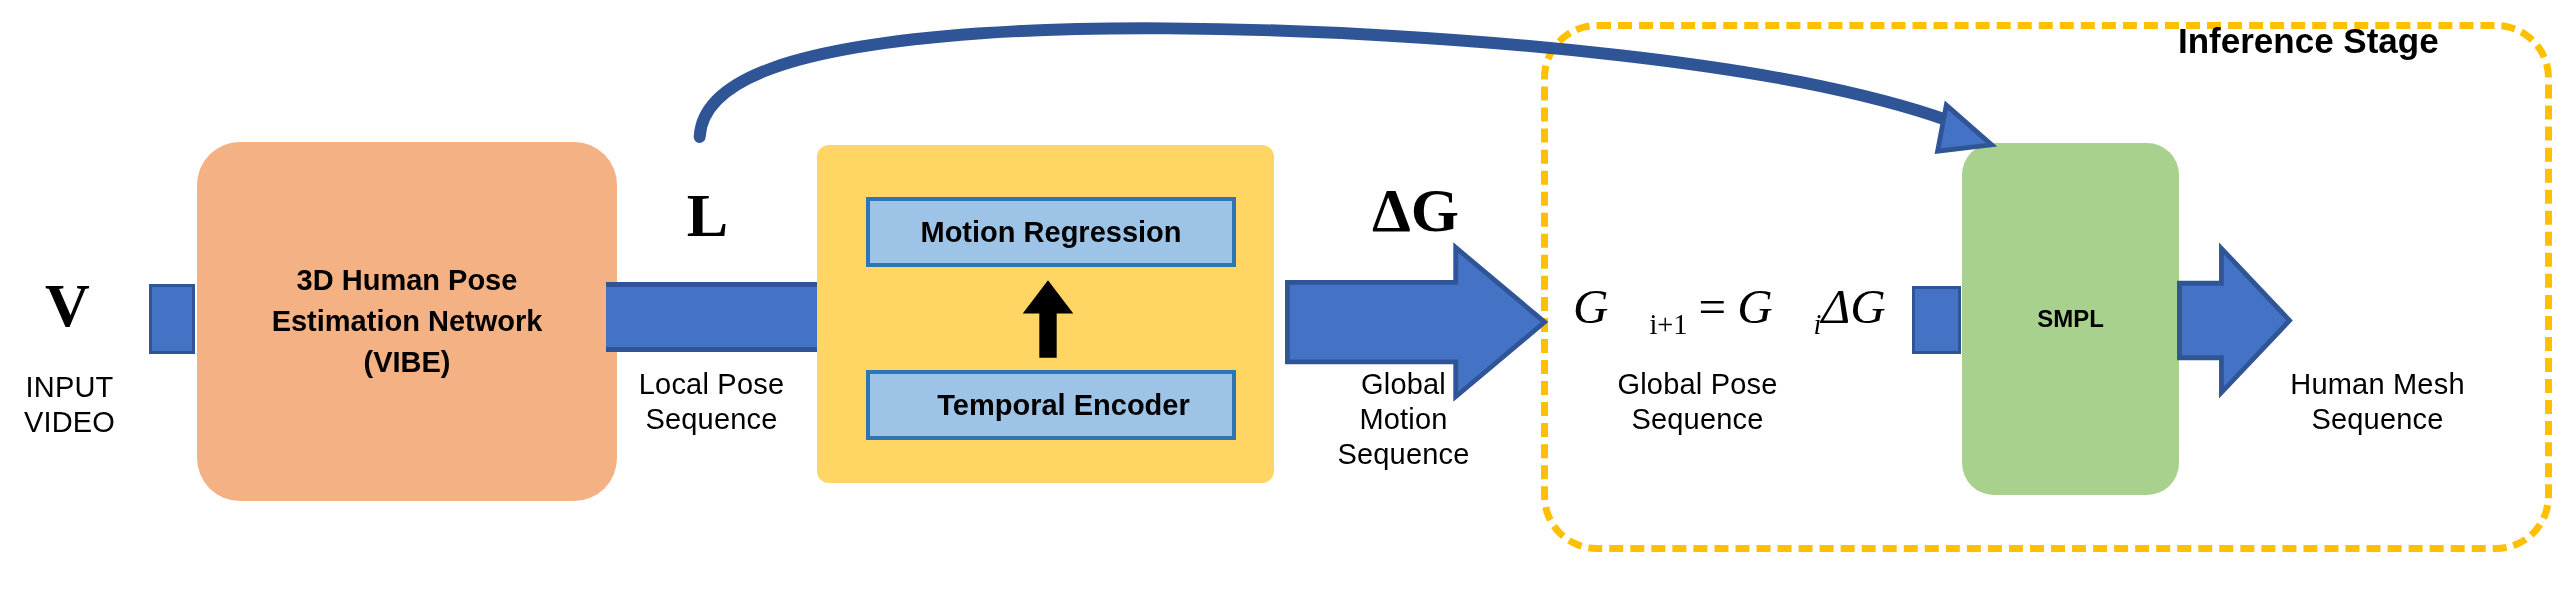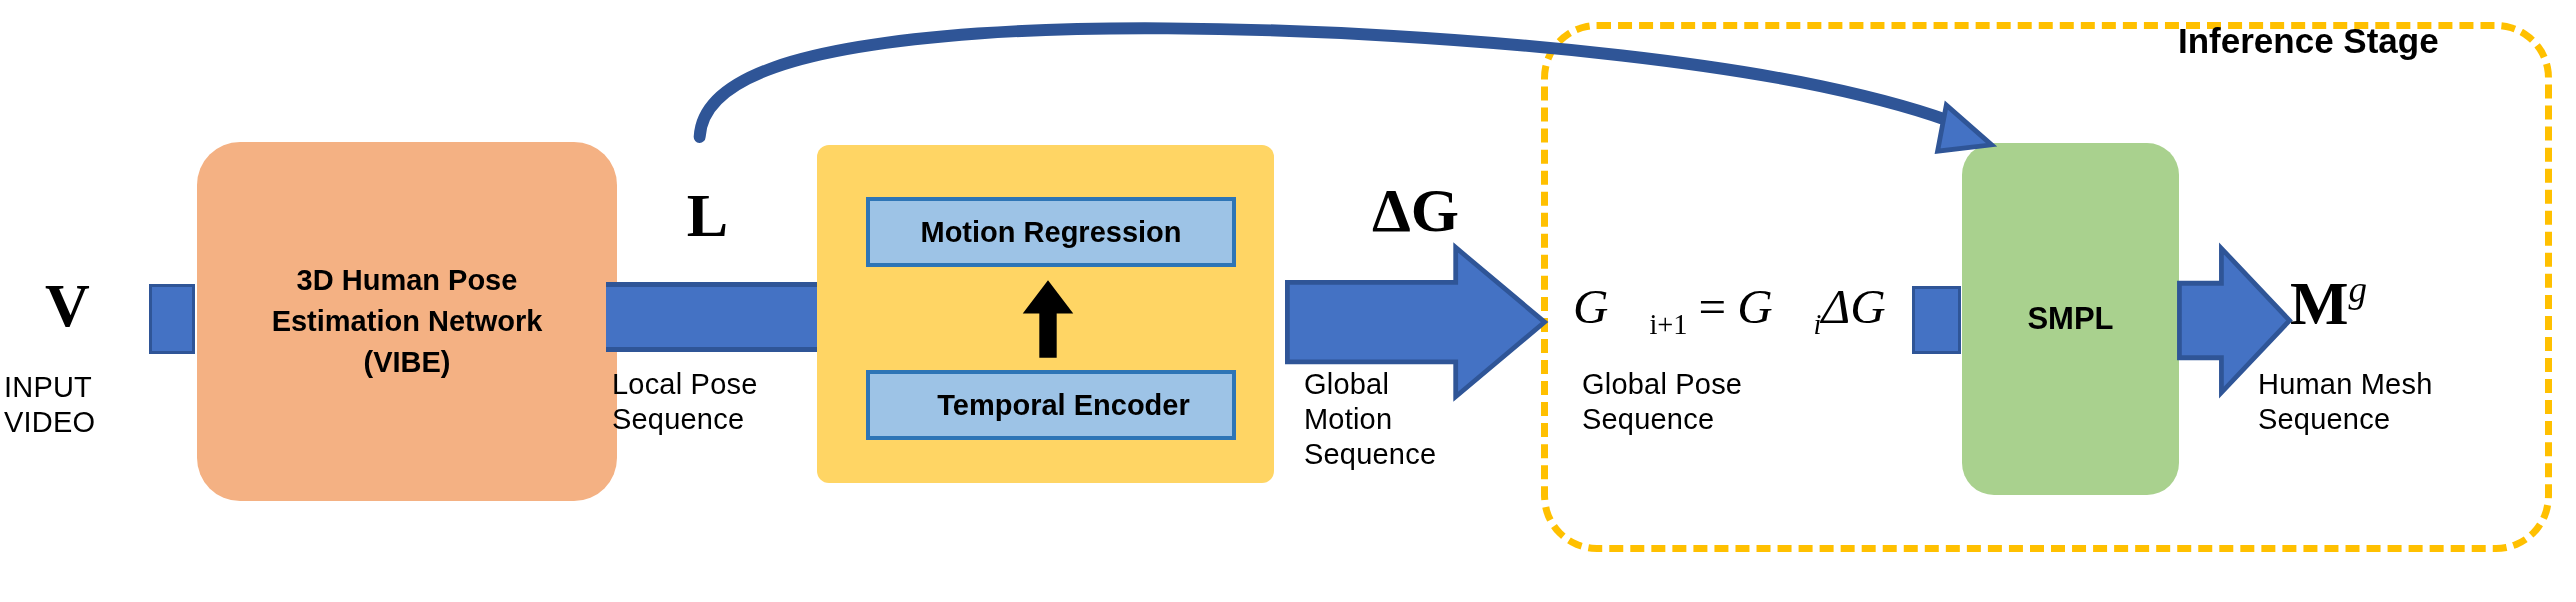--- a/index.html
+++ b/index.html
@@ -18,21 +18,21 @@
     font-weight:bold;
     font-size:62px;
     line-height:1;
     text-align:center;
     white-space:nowrap;
   }
   .cap{
     font-family:"Liberation Sans", sans-serif;
     font-size:29px;
     line-height:35px;
-    text-align:left;
+    text-align:center;
     white-space:pre-line;
     letter-spacing:0.2px;
   }
   .boxtext{
     font-family:"Liberation Sans", sans-serif;
     font-weight:bold;
     font-size:29px;
     line-height:41px;
     text-align:center;
     white-space:pre-line;
@@ -155,30 +155,27 @@
 
   <div class="abs formula" style="left:1573px;top:278px;">
     <span>G</span><sub class="up">i+1</sub><span class="up" style="padding:0 11px;">=</span><span>G</span><sub>i</sub><span>ΔG</span><sub>i</sub>
   </div>
   <div class="abs cap" style="left:1582px;top:367px;width:231px;">Global Pose
 Sequence</div>
 
   <div class="abs conn" style="left:1912px;top:286px;width:49px;height:68px;"></div>
 
   <div class="abs green-box" style="left:1962px;top:143px;width:217px;height:352px;">
-    <div class="sub-bold" style="font-size:31px;">SMPL</div>
+    <div class="sub-bold" style="font-size:24px;">SMPL</div>
   </div>
 
   <svg class="abs" style="left:2177px;top:246px;" width="115" height="149" viewBox="0 0 145 188">
     <polygon points="3,47 56,47 56,3 142,94 56,185 56,141 3,141" fill="#4472C4" stroke="#2F5597" stroke-width="6" stroke-linejoin="miter"></polygon>
   </svg>
 
-  <div class="abs serif-sym" style="left:2290px;top:272px;width:167px;text-align:left;">
-    <span>M</span><span class="sup-g">g</span>
-  </div>
   <div class="abs cap" style="left:2258px;top:367px;width:239px;">Human Mesh
 Sequence</div>
 
   <svg class="abs" style="left:0px;top:0px;" width="2576" height="603" viewBox="0 0 3240 758">
     <path d="M 880 172
              C 884 96 1010 58 1230 42
              C 1500 22 2000 48 2290 108
              C 2380 127 2430 143 2468 158" fill="none" stroke="#2F5597" stroke-width="15" stroke-linecap="round"></path>
     <polygon points="2448,132 2505,182 2437,190" fill="#4472C4" stroke="#2F5597" stroke-width="6" stroke-linejoin="miter"></polygon>
   </svg>

